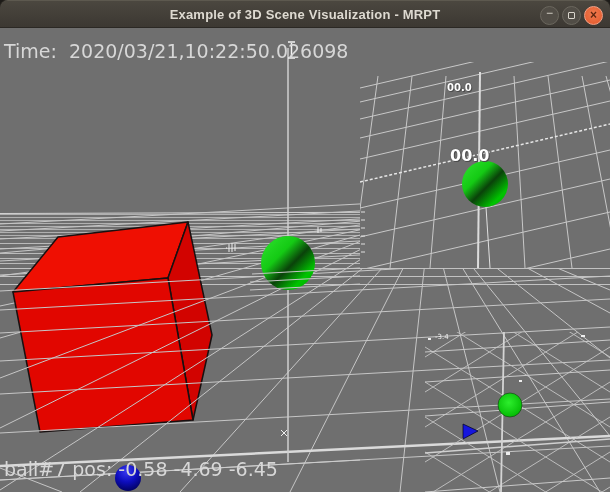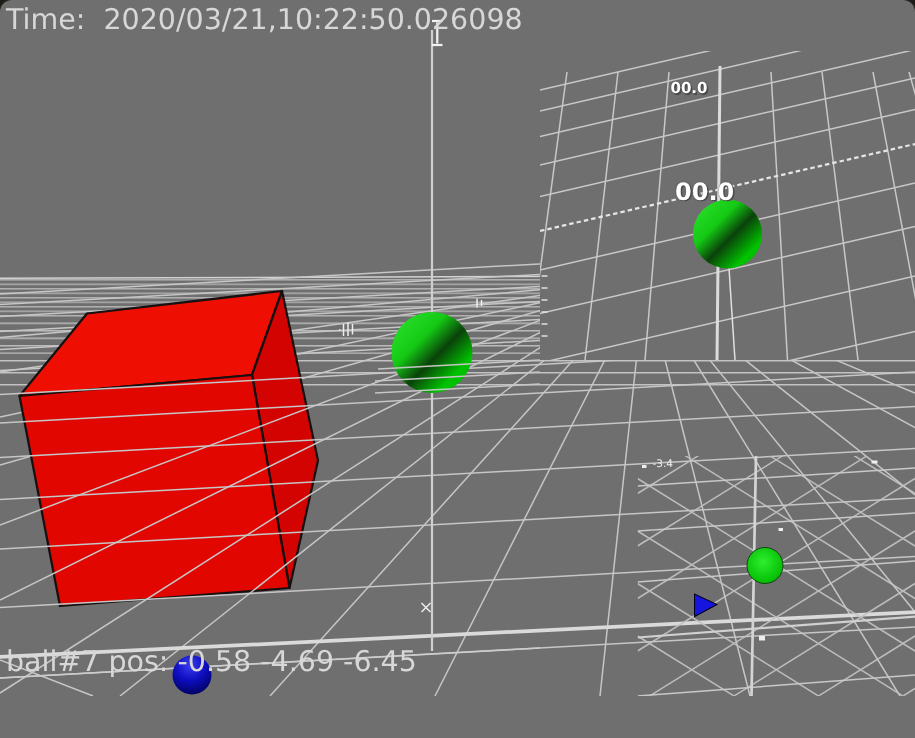--- a/index.html
+++ b/index.html
@@ -25,35 +25,49 @@
   .controls{position:absolute;right:7px;top:0;height:28px;display:flex;align-items:center;gap:3px;}
   .wbtn{width:19px;height:19px;border-radius:50%;display:flex;align-items:center;justify-content:center;cursor:default;}
   .wbtn.minb,.wbtn.maxb{background:#514d46;border:1px solid #6b675e;color:#d9d5cc;}
   .wbtn.minb span{font-size:12px;line-height:10px;margin-top:-4px;}
   .maxglyph{width:7px;height:7px;border:1.5px solid #d9d5cc;border-radius:1px;display:block;}
   .wbtn.closeb{background:radial-gradient(circle at 50% 40%,#f07a4e,#e2572a);border:1px solid #f5a287;color:#5f2811;font-weight:bold;font-size:12px;}
   .wbtn.closeb span{margin-top:-1px;}
   .viewport{flex:1;position:relative;background:#6f6f6f;overflow:hidden;}
   .viewport svg{position:absolute;left:0;top:0;}
   .hud{position:absolute;color:#d7d7d7;font-family:"DejaVu Sans","Liberation Sans",sans-serif;font-size:19px;white-space:pre;z-index:30;}
-  .hud.time{left:4px;top:2px;}
+  .hud.time{left:4px;top:12px;}
   .hud.msg{left:4px;top:57px;font-family:"DejaVu Sans Mono","Liberation Mono",monospace;font-size:15px;font-weight:bold;letter-spacing:1px;color:#ffffff;}
   .hud.ball{left:4px;top:430px;}
   .subview{position:absolute;overflow:hidden;}
   .subview.tr{left:360px;top:34px;width:250px;height:206px;background:#6f6f6f;}
   .subview.br{left:425px;top:304px;width:185px;height:160px;background:transparent;}
   .lbl3d{position:absolute;color:#ffffff;font-family:"DejaVu Sans","Liberation Sans",sans-serif;font-weight:bold;text-shadow:1px 1px 0 #4a4a4a,0 0 1px #3a3a3a;z-index:5;}
   .lbl-far{left:87px;top:20px;font-size:10px;}
   .lbl-near{left:90px;top:84px;font-size:16px;}
   .lbl-tick{left:10px;top:1px;font-size:7px;font-weight:normal;text-shadow:none;color:#f0f0f0;}
 </style>
 </head>
 <body>
 
 <div class="window">
+  <div class="titlebar">
+    <div class="title">Example of 3D Scene Visualization - MRPT</div>
+    <div class="controls">
+      <div class="wbtn minb">
+          <span>−</span>
+        </div>
+      <div class="wbtn maxb">
+          <span class="maxglyph"></span>
+        </div>
+      <div class="wbtn closeb">
+          <span>×</span>
+        </div>
+    </div>
+  </div>
 
   <div class="viewport">
 
     <svg width="610" height="464" viewBox="0 0 610 464">
       <defs>
         <pattern id="p3" width="6" height="3" patternUnits="userSpaceOnUse">
             <path d="M0 0.5 H6" stroke="#b0b0b0" stroke-width="1"></path>
           </pattern>
         <pattern id="p5" width="6" height="5" patternUnits="userSpaceOnUse">
             <path d="M0 0.5 H6" stroke="#bababa" stroke-width="1"></path>

